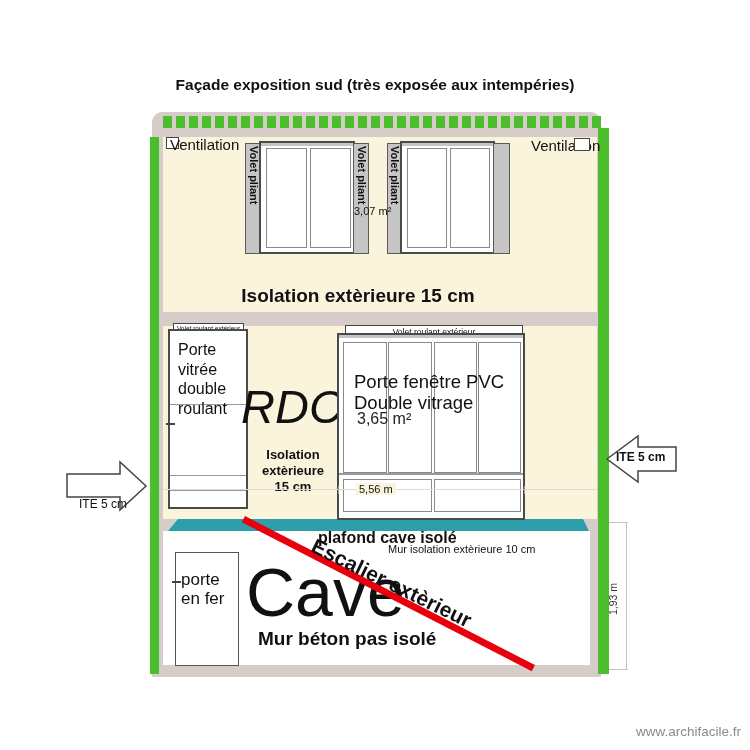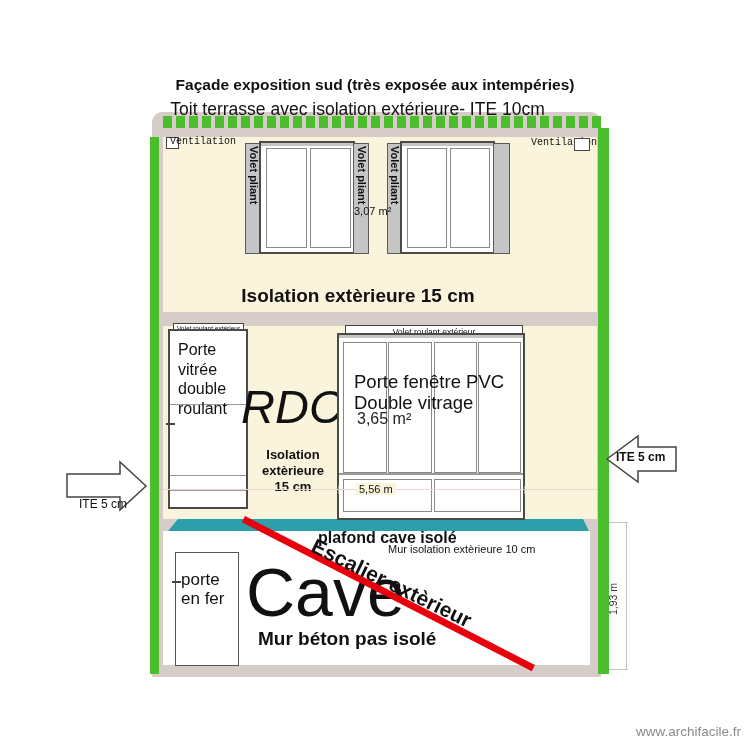--- a/index.html
+++ b/index.html
@@ -20,35 +20,34 @@
   .vtext{writing-mode:vertical-rl;font-size:11px;font-weight:bold;line-height:1;padding-top:2px;}
   .frame{background:#fff;border:2px solid #4a4a4a;}
   .topbar{position:absolute;left:0;top:0;width:100%;height:3px;background:#c5c5c5;}
   .pane{position:absolute;background:#fff;border:1px solid #8a8a8a;}
   .labelbox{background:#fff;border:1px solid #444;text-align:center;overflow:hidden;white-space:nowrap;}
   .hline{background:#999;}
   .dimline{background:#e6d7d0;}
   .tick{background:#9a9a9a;}
   .title{font-weight:bold;font-size:15.5px;text-align:center;}
   .subtitle{font-size:17.5px;text-align:center;z-index:5;}
-  .vent{font-size:10px;font-family:Liberation Mono, monospace;}
+  .vent{font-size:15px;}
   .red-line{left:245px;top:516px;width:326px;height:7px;background:#e8000d;
             transform:rotate(27.2deg);transform-origin:left top;z-index:8;}
   .escalier{left:318px;top:534px;font-size:21px;font-weight:bold;
             transform:rotate(26deg);transform-origin:left top;z-index:9;white-space:nowrap;}
   .watermark{left:636px;top:724px;font-size:13.5px;color:#8a8a8a;}
   svg{display:block;}
 </style>
 </head>
 <body>
 
 <div id="canvas">
 
   <div class="abs title" style="left:0;top:76px;width:750px;">Façade exposition sud (très exposée aux intempéries)</div>
-  <div class="abs subtitle" style="left:0;top:99px;width:715px;">Toit terrasse avec isolation extérieure- ITE 10cm</div>
 
   <div class="abs wall"></div>
   <div class="abs roof-dashes"></div>
   <div class="abs bar-green" style="left:150px;top:137px;width:9px;height:537px;"></div>
   <div class="abs bar-green" style="left:598px;top:128px;width:11px;height:546px;"></div>
   <div class="abs floor-cream" style="left:163px;top:137px;width:434px;height:175px;"></div>
   <div class="abs floor-cream" style="left:163px;top:326px;width:434px;height:193px;"></div>
   <div class="abs teal"></div>
   <div class="abs cave-bg"></div>
 

